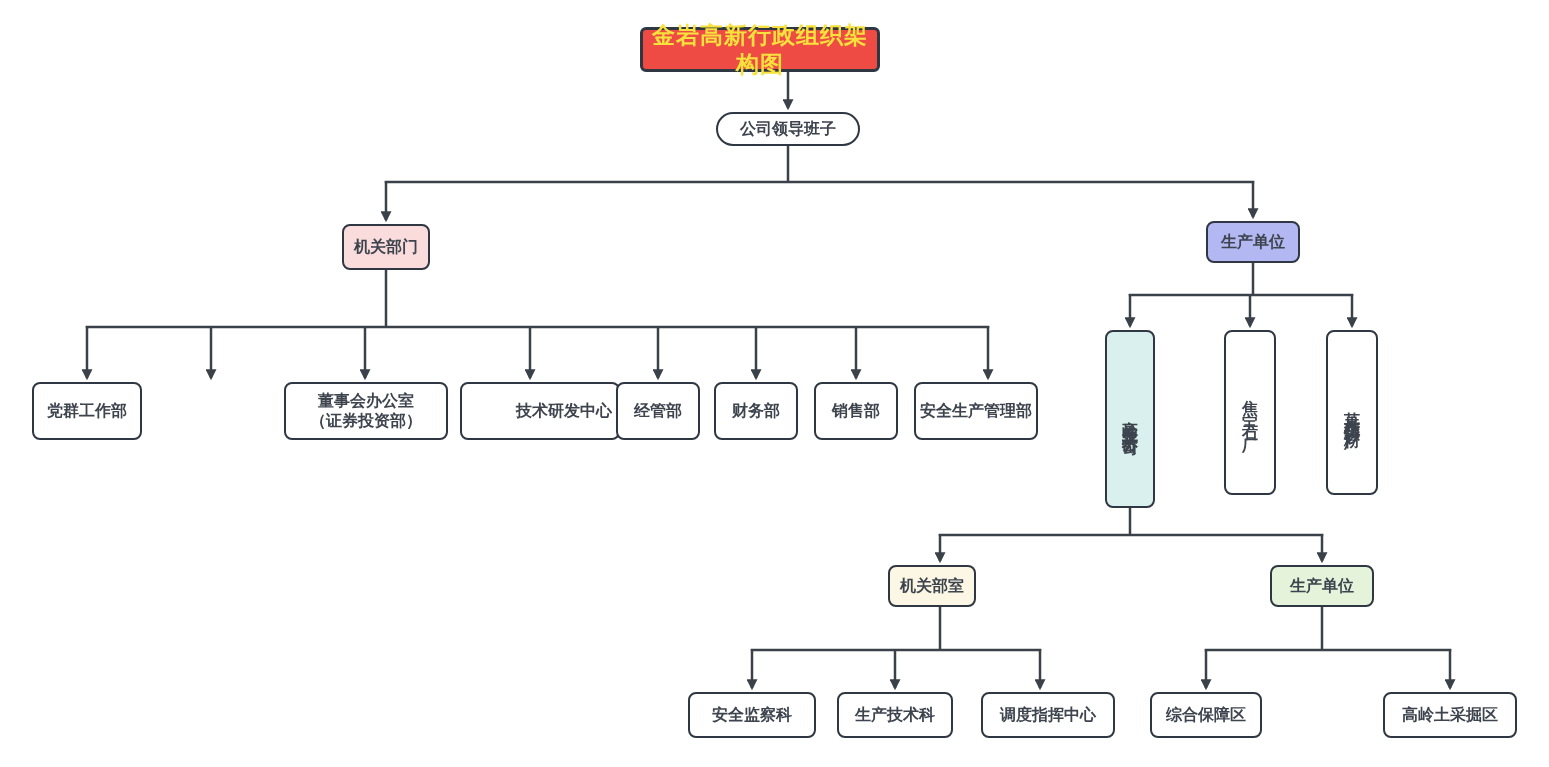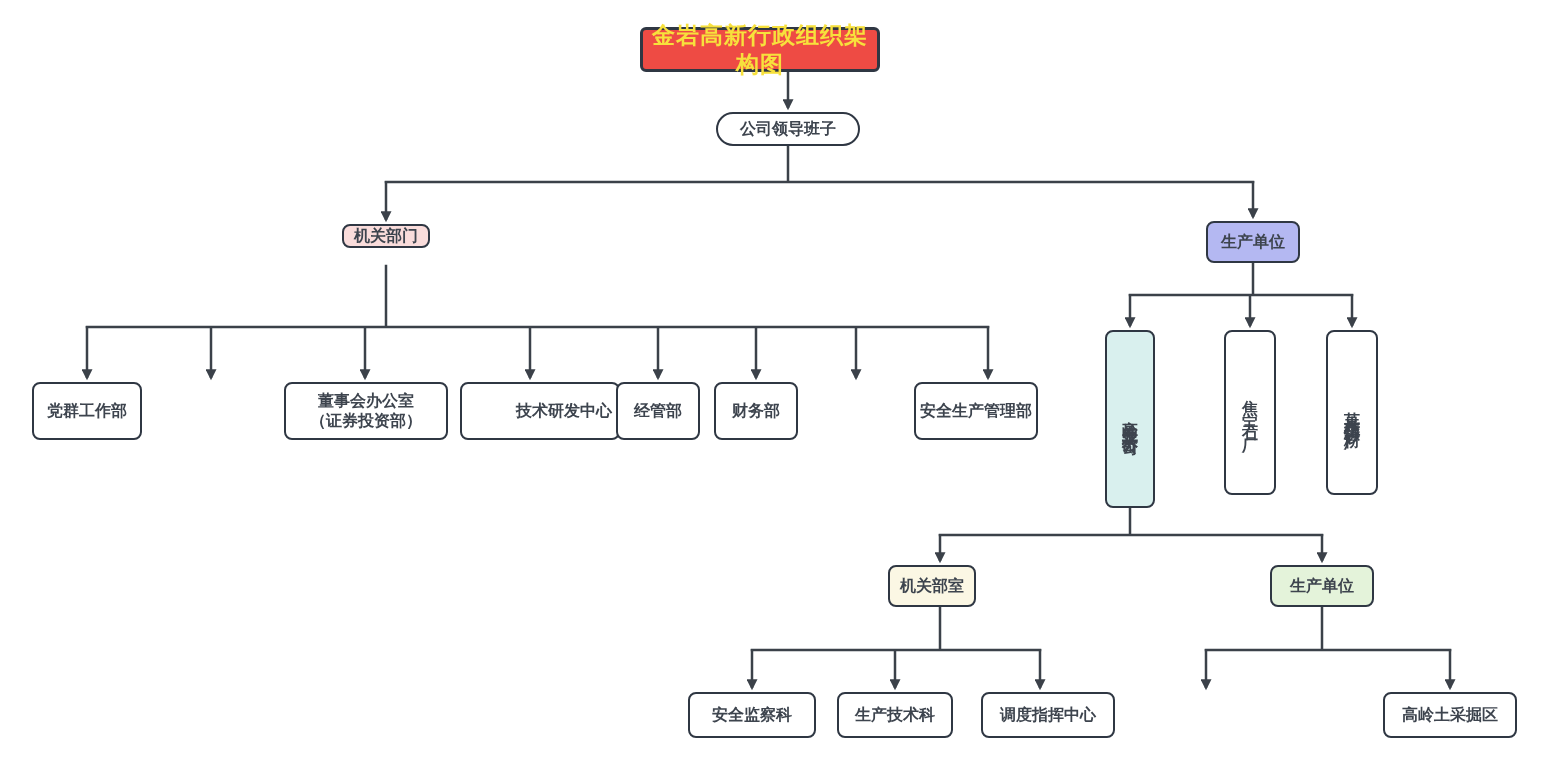--- a/index.html
+++ b/index.html
@@ -48,21 +48,21 @@
   #node-title {
     left: 640px; top: 27px; width: 240px; height: 45px;
     background: var(--title-bg, #ee4b44);
     color: var(--title-text, #f7e13c);
     font-size: 23px;
     letter-spacing: 1px;
     border-width: 3px;
     border-radius: 6px;
   }
   #node-leadership { left: 716px; top: 112px; width: 144px; height: 34px; border-radius: 17px; }
-  #node-admin { left: 342px; top: 224px; width: 88px; height: 24px; background: var(--admin-bg, #f9dcdb); }
+  #node-admin { left: 342px; top: 224px; width: 88px; height: 46px; background: var(--admin-bg, #f9dcdb); }
   #node-production { left: 1206px; top: 221px; width: 94px; height: 42px; background: var(--production-bg, #b4b8f2); }
 
   .dept { top: 382px; height: 58px; }
   #node-dept-0 { left: 32px;  width: 110px; }
   #node-dept-1 { left: 157px; width: 108px; }
   #node-dept-2 { left: 284px; width: 164px; }
   #node-dept-3 { left: 460px; width: 160px; padding-left: 48px; }
   #node-dept-4 { left: 616px; width: 84px; }
   #node-dept-5 { left: 714px; width: 84px; }
   #node-dept-6 { left: 814px; width: 84px; }
@@ -156,33 +156,35 @@
 
   <div class="box" id="node-admin">机关部门</div>
   <div class="box" id="node-production">生产单位</div>
 
   <div class="box dept" id="node-dept-0">党群工作部</div>
   <div class="box dept" id="node-dept-2">董事会办公室
 （证券投资部）</div>
   <div class="box dept" id="node-dept-3">技术研发中心</div>
   <div class="box dept" id="node-dept-4">经管部</div>
   <div class="box dept" id="node-dept-5">财务部</div>
+  <div class="box dept" id="node-dept-6">销售部</div>
   <div class="box dept" id="node-dept-7">安全生产管理部</div>
 
   <div class="box vunit" id="node-unit-0">
     <span class="vtext">高岭土开采分公司</span>
   </div>
   <div class="box vunit" id="node-unit-1">
     <span class="vtext">焦宝石厂</span>
   </div>
   <div class="box vunit" id="node-unit-2">
     <span class="vtext">莫来精铸砂粉厂</span>
   </div>
 
   <div class="box" id="node-office">机关部室</div>
   <div class="box" id="node-production2">生产单位</div>
 
   <div class="box bottom" id="node-office-dept-0">安全监察科</div>
   <div class="box bottom" id="node-office-dept-1">生产技术科</div>
   <div class="box bottom" id="node-office-dept-2">调度指挥中心</div>
+  <div class="box bottom" id="node-prod-unit-0">综合保障区</div>
   <div class="box bottom" id="node-prod-unit-1">高岭土采掘区</div>
 
 </div>
 
 </body></html>

